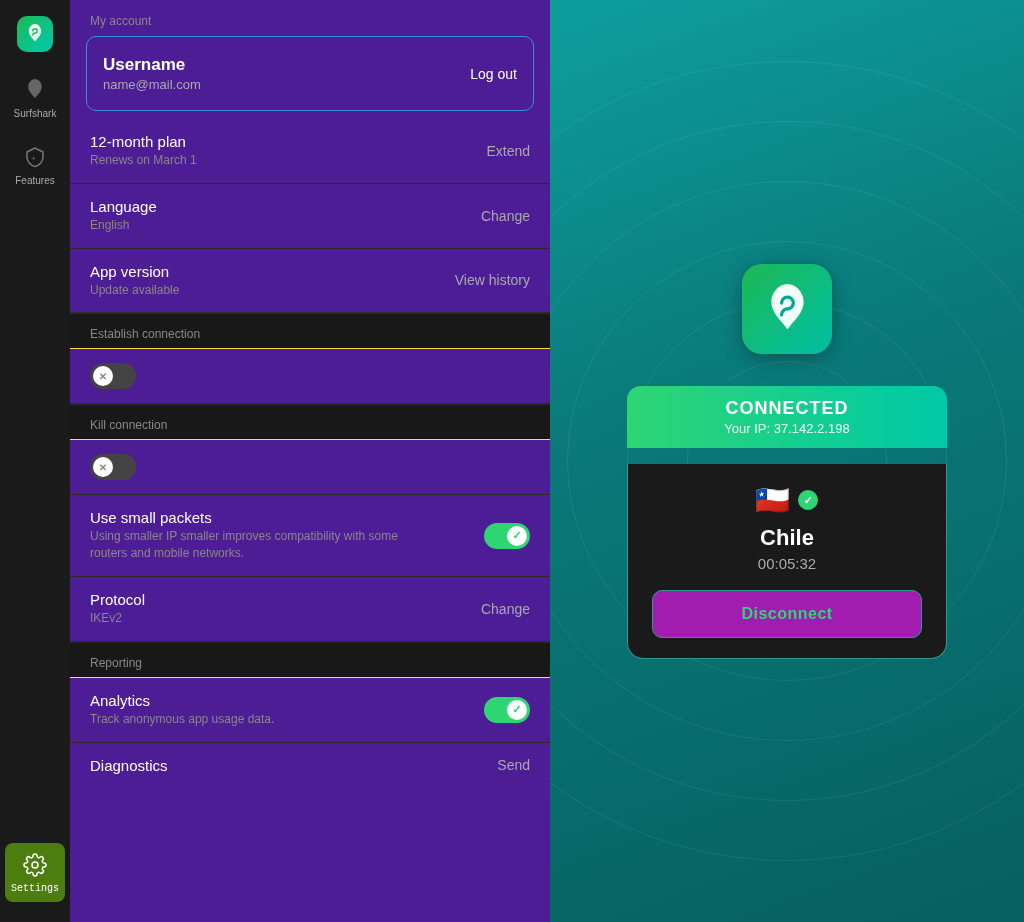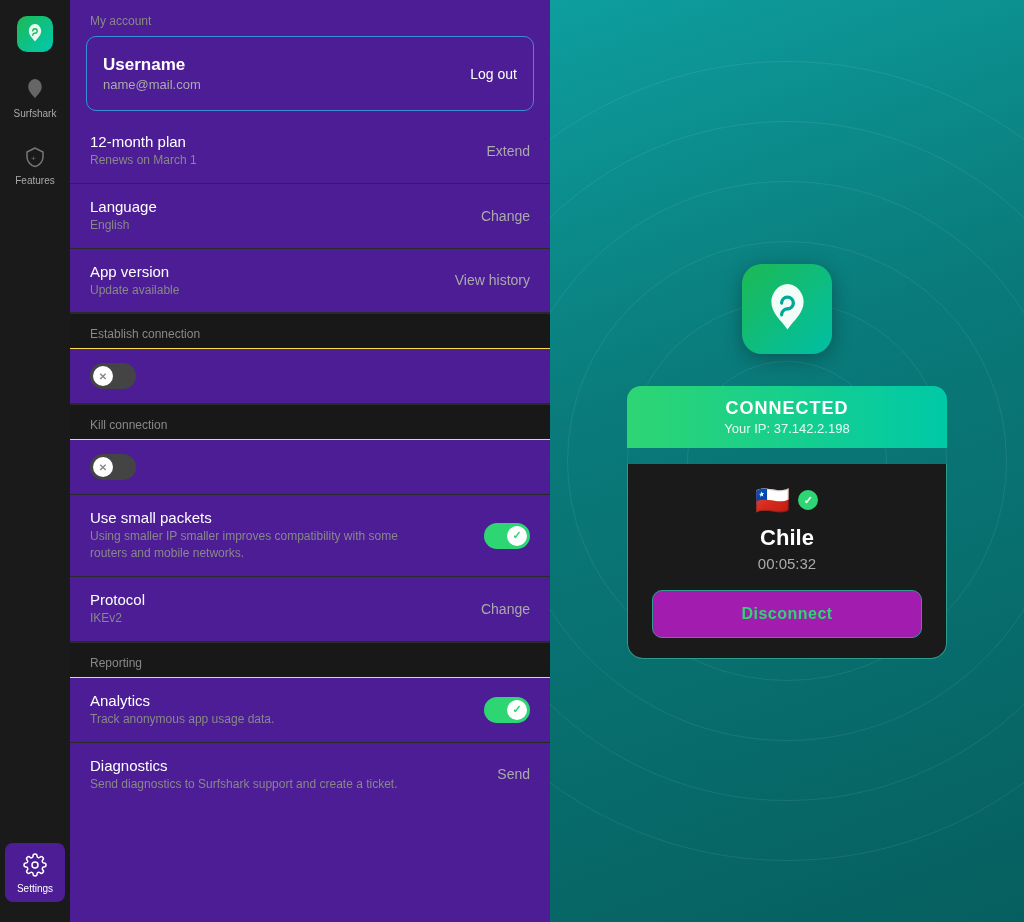--- a/index.html
+++ b/index.html
@@ -25,21 +25,21 @@
     .sidebar-item {
       display: flex;
       flex-direction: column;
       align-items: center;
       gap: 4px;
       padding: 8px 6px;
       border-radius: 8px;
       cursor: pointer;
       width: 60px;
     }
-    .sidebar-item.active { background: #4c1d95; }
+    .sidebar-item.active { background: #4d7c0f; font-family: Liberation Mono, monospace; }
     .sidebar-item .icon {
       width: 28px;
       height: 28px;
       display: flex;
       align-items: center;
       justify-content: center;
     }
     .sidebar-item .label {
       font-size: 10px;
       color: #aaa;
@@ -449,21 +449,20 @@
     <div class="toggle on">
       <div class="toggle-knob">
         <span class="toggle-check">✓</span>
       </div>
     </div>
   </div>
 
   <div class="settings-row">
     <div class="row-left">
       <div class="row-title">Diagnostics</div>
-      <div class="row-subtitle">Send diagnostics to Surfshark support and create a ticket.</div>
     </div>
     <div class="row-action">Send</div>
   </div>
 
 </div>
 
 <div class="right-panel">
 
   <div class="circles">
     <div class="circle" style="width:200px;height:200px;top:50%;left:50%;"></div>

